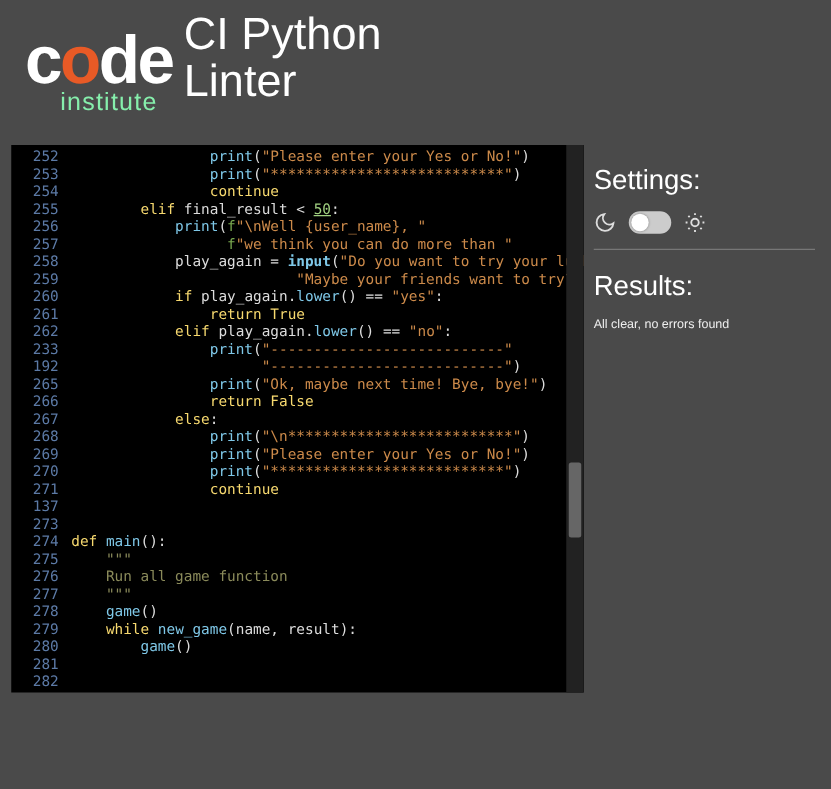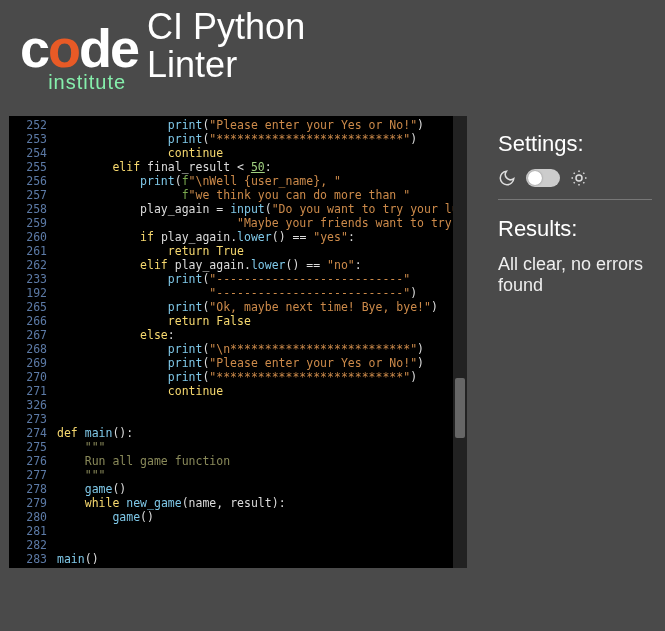--- a/index.html
+++ b/index.html
@@ -73,24 +73,24 @@
 
   .kw   { color: #f7d96f; }
   .fn   { color: #7fc8e8; }
   .op   { color: #dcdcdc; }
   .name { color: #dcdcdc; }
   .str  { color: #cc8a4a; }
   .fstr { color: #7aa94f; }
   .num  { color: #a0d080; text-decoration: underline; }
   .bool { color: #f7d96f; text-align: right; }
   .cmt  { color: #8a8a5a; }
-  .builtin { color: #7fc8e8; }
+  .builtin { color: #7fc8e8; font-weight: bold; }
 
   .side {
-    padding: 15px 0 0 31px;
+    padding: 15px 0 0 8px;
     width: 185px;
   }
   .side h2 {
     font-weight: 300;
     font-size: 22px;
     margin-bottom: 12px;
   }
   .toggle-row {
     display: flex;
     align-items: center;
@@ -112,21 +112,21 @@
     width: 14px; height: 14px;
     background: #fff;
     border-radius: 50%;
     box-shadow: 0 0 2px rgba(0,0,0,0.4);
   }
   .divider {
     border: none;
     border-top: 1px solid #777;
     margin: 8px 0 16px 0;
   }
-  .results-text { font-size: 18px; color: #eee; }
+  .results-text { font-size: 10px; color: #eee; }
 </style>
 </head>
 <body>
 
 <div class="header">
   <div class="logo-wrap">
     <span class="logo-main">c<span class="logo-o">o</span>de</span>
     <span class="logo-sub">institute</span>
   </div>
   <div class="title">
@@ -150,32 +150,31 @@
       <div class="line"><span class="gutter">262</span><span class="code">            <span class="kw">elif</span><span class="op"> </span><span class="name">play_again</span><span class="op">.</span><span class="fn">lower</span><span class="op">() == </span><span class="str">"no"</span><span class="op">:</span></span></div>
       <div class="line"><span class="gutter">233</span><span class="code">                <span class="fn">print</span><span class="op">(</span><span class="str">"---------------------------"</span></span></div>
       <div class="line"><span class="gutter">192</span><span class="code">                      <span class="str">"---------------------------"</span><span class="op">)</span></span></div>
       <div class="line"><span class="gutter">265</span><span class="code">                <span class="fn">print</span><span class="op">(</span><span class="str">"Ok, maybe next time! Bye, bye!"</span><span class="op">)</span></span></div>
       <div class="line"><span class="gutter">266</span><span class="code">                <span class="kw">return</span><span class="op"> </span><span class="bool">False</span></span></div>
       <div class="line"><span class="gutter">267</span><span class="code">            <span class="kw">else</span><span class="op">:</span></span></div>
       <div class="line"><span class="gutter">268</span><span class="code">                <span class="fn">print</span><span class="op">(</span><span class="str">"\n**************************"</span><span class="op">)</span></span></div>
       <div class="line"><span class="gutter">269</span><span class="code">                <span class="fn">print</span><span class="op">(</span><span class="str">"Please enter your Yes or No!"</span><span class="op">)</span></span></div>
       <div class="line"><span class="gutter">270</span><span class="code">                <span class="fn">print</span><span class="op">(</span><span class="str">"***************************"</span><span class="op">)</span></span></div>
       <div class="line"><span class="gutter">271</span><span class="code">                <span class="kw">continue</span></span></div>
-      <div class="line"><span class="gutter">326</span><span class="code"></span></div>
+      <div class="line"><span class="gutter">137</span><span class="code"></span></div>
       <div class="line"><span class="gutter">273</span><span class="code"></span></div>
       <div class="line"><span class="gutter">274</span><span class="code"><span class="kw">def</span><span class="op"> </span><span class="fn">main</span><span class="op">():</span></span></div>
       <div class="line"><span class="gutter">275</span><span class="code">    <span class="cmt">"""</span></span></div>
       <div class="line"><span class="gutter">276</span><span class="code">    <span class="cmt">Run all game function</span></span></div>
       <div class="line"><span class="gutter">277</span><span class="code">    <span class="cmt">"""</span></span></div>
       <div class="line"><span class="gutter">278</span><span class="code">    <span class="fn">game</span><span class="op">()</span></span></div>
       <div class="line"><span class="gutter">279</span><span class="code">    <span class="kw">while</span><span class="op"> </span><span class="fn">new_game</span><span class="op">(</span><span class="name">name</span><span class="op">, </span><span class="name">result</span><span class="op">):</span></span></div>
       <div class="line"><span class="gutter">280</span><span class="code">        <span class="fn">game</span><span class="op">()</span></span></div>
       <div class="line"><span class="gutter">281</span><span class="code"></span></div>
       <div class="line"><span class="gutter">282</span><span class="code"></span></div>
-      <div class="line"><span class="gutter">283</span><span class="code"><span class="fn">main</span><span class="op">()</span></span></div>
       <div class="editor-scroll">
       <div class="editor-thumb"></div>
     </div>
   </div>
 
   <div class="side">
     <h2>Settings:</h2>
     <div class="toggle-row">
       <span class="icon">
         <svg width="18" height="18" viewBox="0 0 24 24" fill="none" stroke="currentColor" stroke-width="2">

